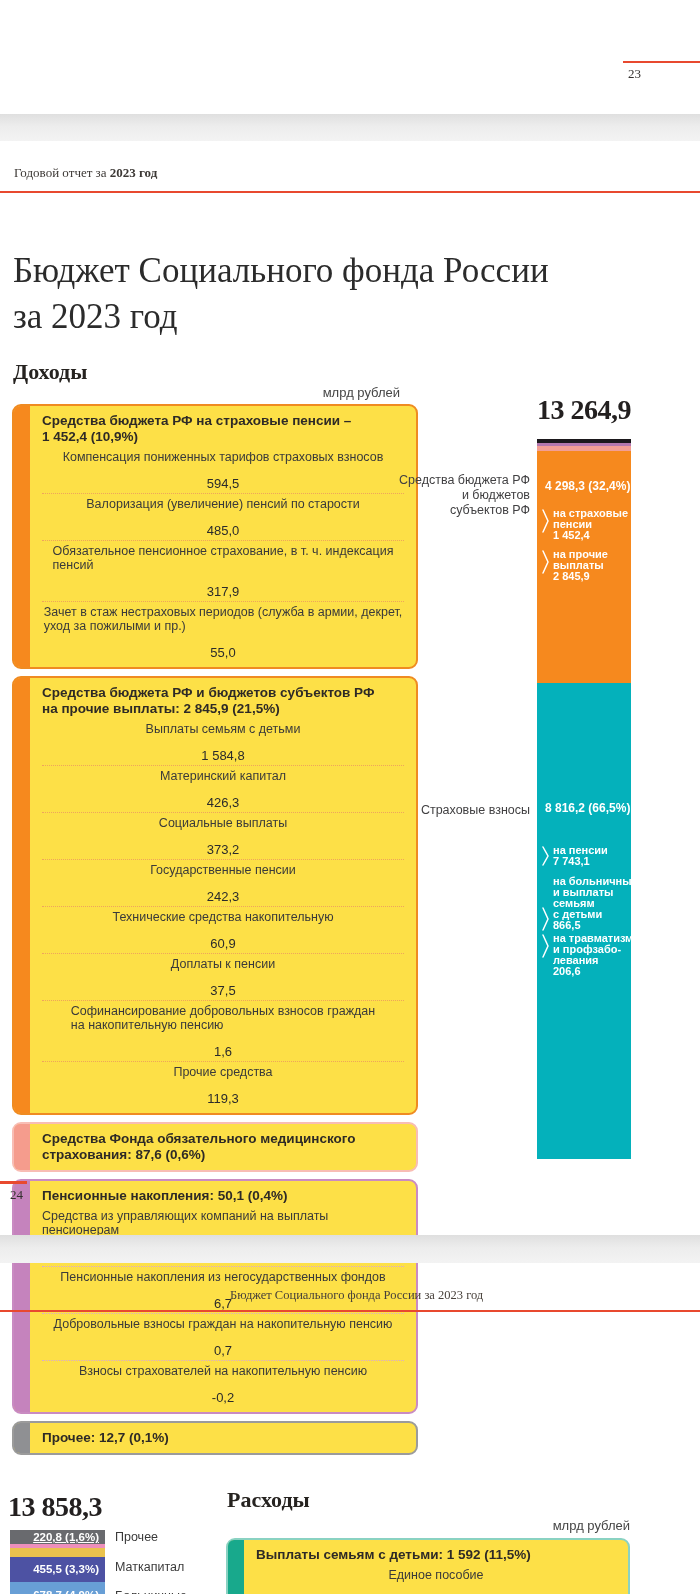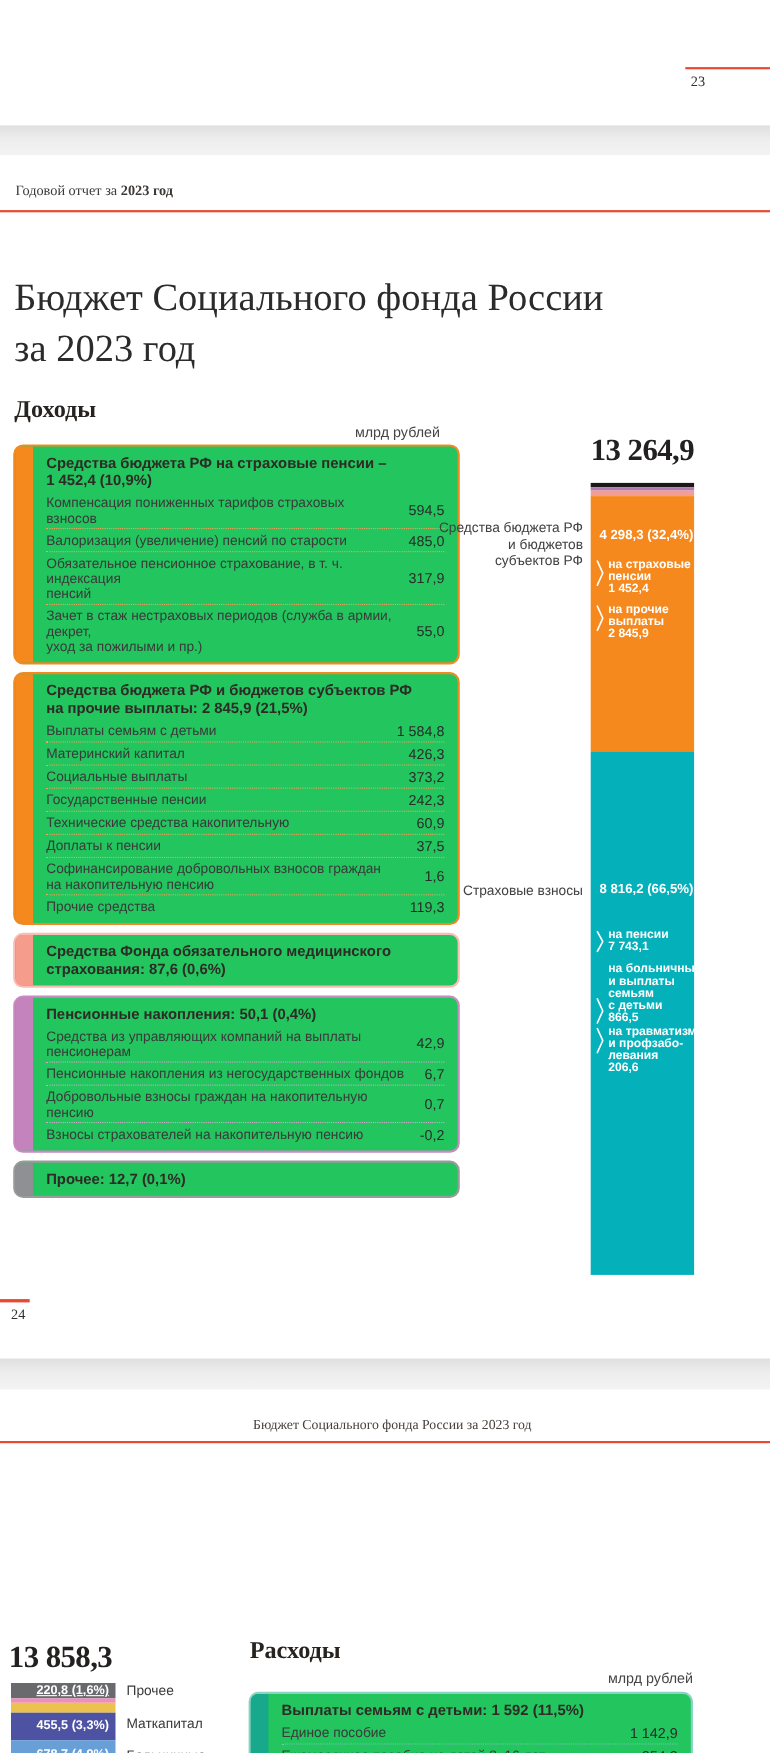--- a/index.html
+++ b/index.html
@@ -21,28 +21,28 @@
                 font-size:13px;color:#3c3835;}
   #doc-title{position:absolute;left:13px;top:248px;font-family:"Liberation Serif",serif;
              font-size:35px;line-height:46px;font-weight:400;color:#2b2b2b;}
   #income-heading{position:absolute;left:13px;top:359px;font-family:"Liberation Serif",serif;
                   font-weight:700;font-size:22px;color:#262320;}
   #income-units{position:absolute;left:200px;top:385px;width:200px;text-align:right;
                 font-size:13px;color:#454545;}
   
   #income-boxes{position:absolute;left:12px;top:404px;width:406px;display:flex;
                 flex-direction:column;gap:7px;}
-  .ibox{position:relative;border:2px solid;border-radius:9px;background:#22c55e;
+  .ibox{position:relative;border:2px solid;border-radius:9px;background:#fde047;
         padding:5px 12px 5px 28px;box-sizing:border-box;}
   .ibox .accbar{position:absolute;left:0;top:0;bottom:0;width:16px;
         border-top-left-radius:6px;border-bottom-left-radius:6px;}
   .ibox-title{font-weight:700;font-size:13.5px;line-height:16px;color:#2e2a26;
               margin:2px 0 2px;white-space:pre-line;}
   .irow{display:flex;justify-content:space-between;align-items:center;gap:12px;
-        padding:2.5px 0;border-bottom:1px dotted #ccc;}
+        padding:2.5px 0;border-bottom:1px dotted #ccc;flex-direction:column;}
   .irow:last-child{border-bottom:none;}
   .irow .lbl{flex:1;font-size:12.5px;line-height:14px;color:#3a3a3a;white-space:pre-line;}
   .irow .val{font-size:13px;color:#2b2b2b;white-space:nowrap;}
   .theme-orange{border-color:#ef8b22;}
   .theme-orange .accbar{background:#f6891e;}
   .theme-orange .irow{border-bottom-color:#efa45c;}
   .theme-pink{border-color:#f8bdb4;}
   .theme-pink .accbar{background:#f59c8d;}
   .theme-purple{border-color:#c98bc2;}
   .theme-purple .accbar{background:#c583bd;}

